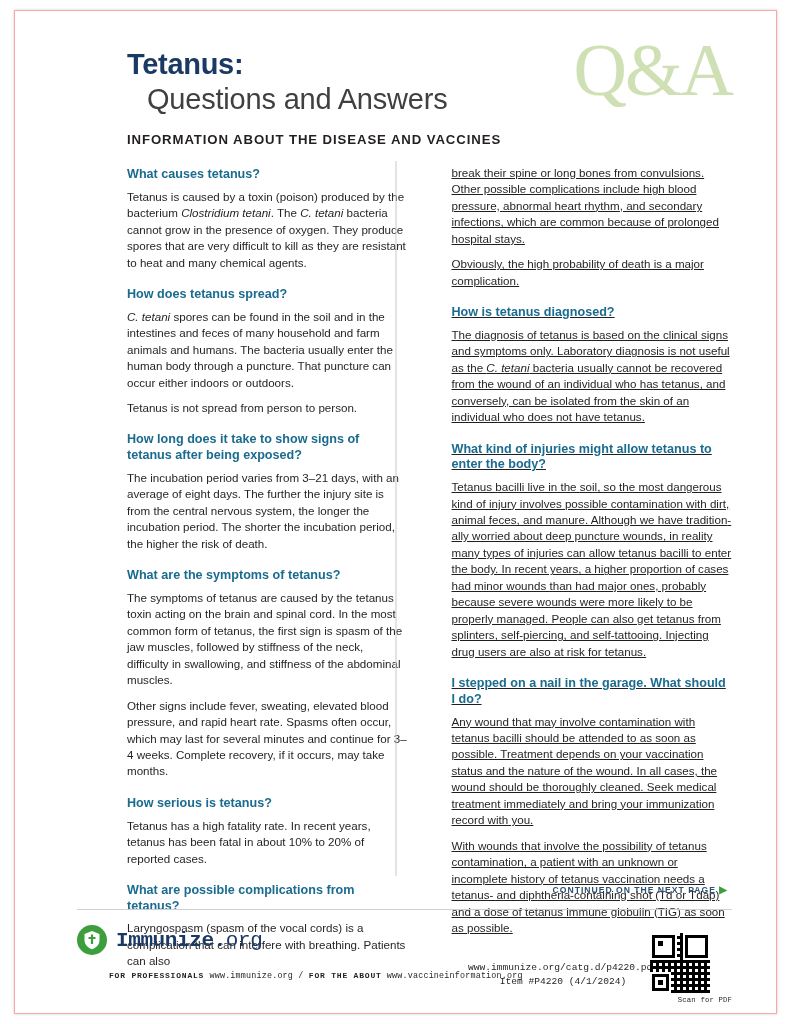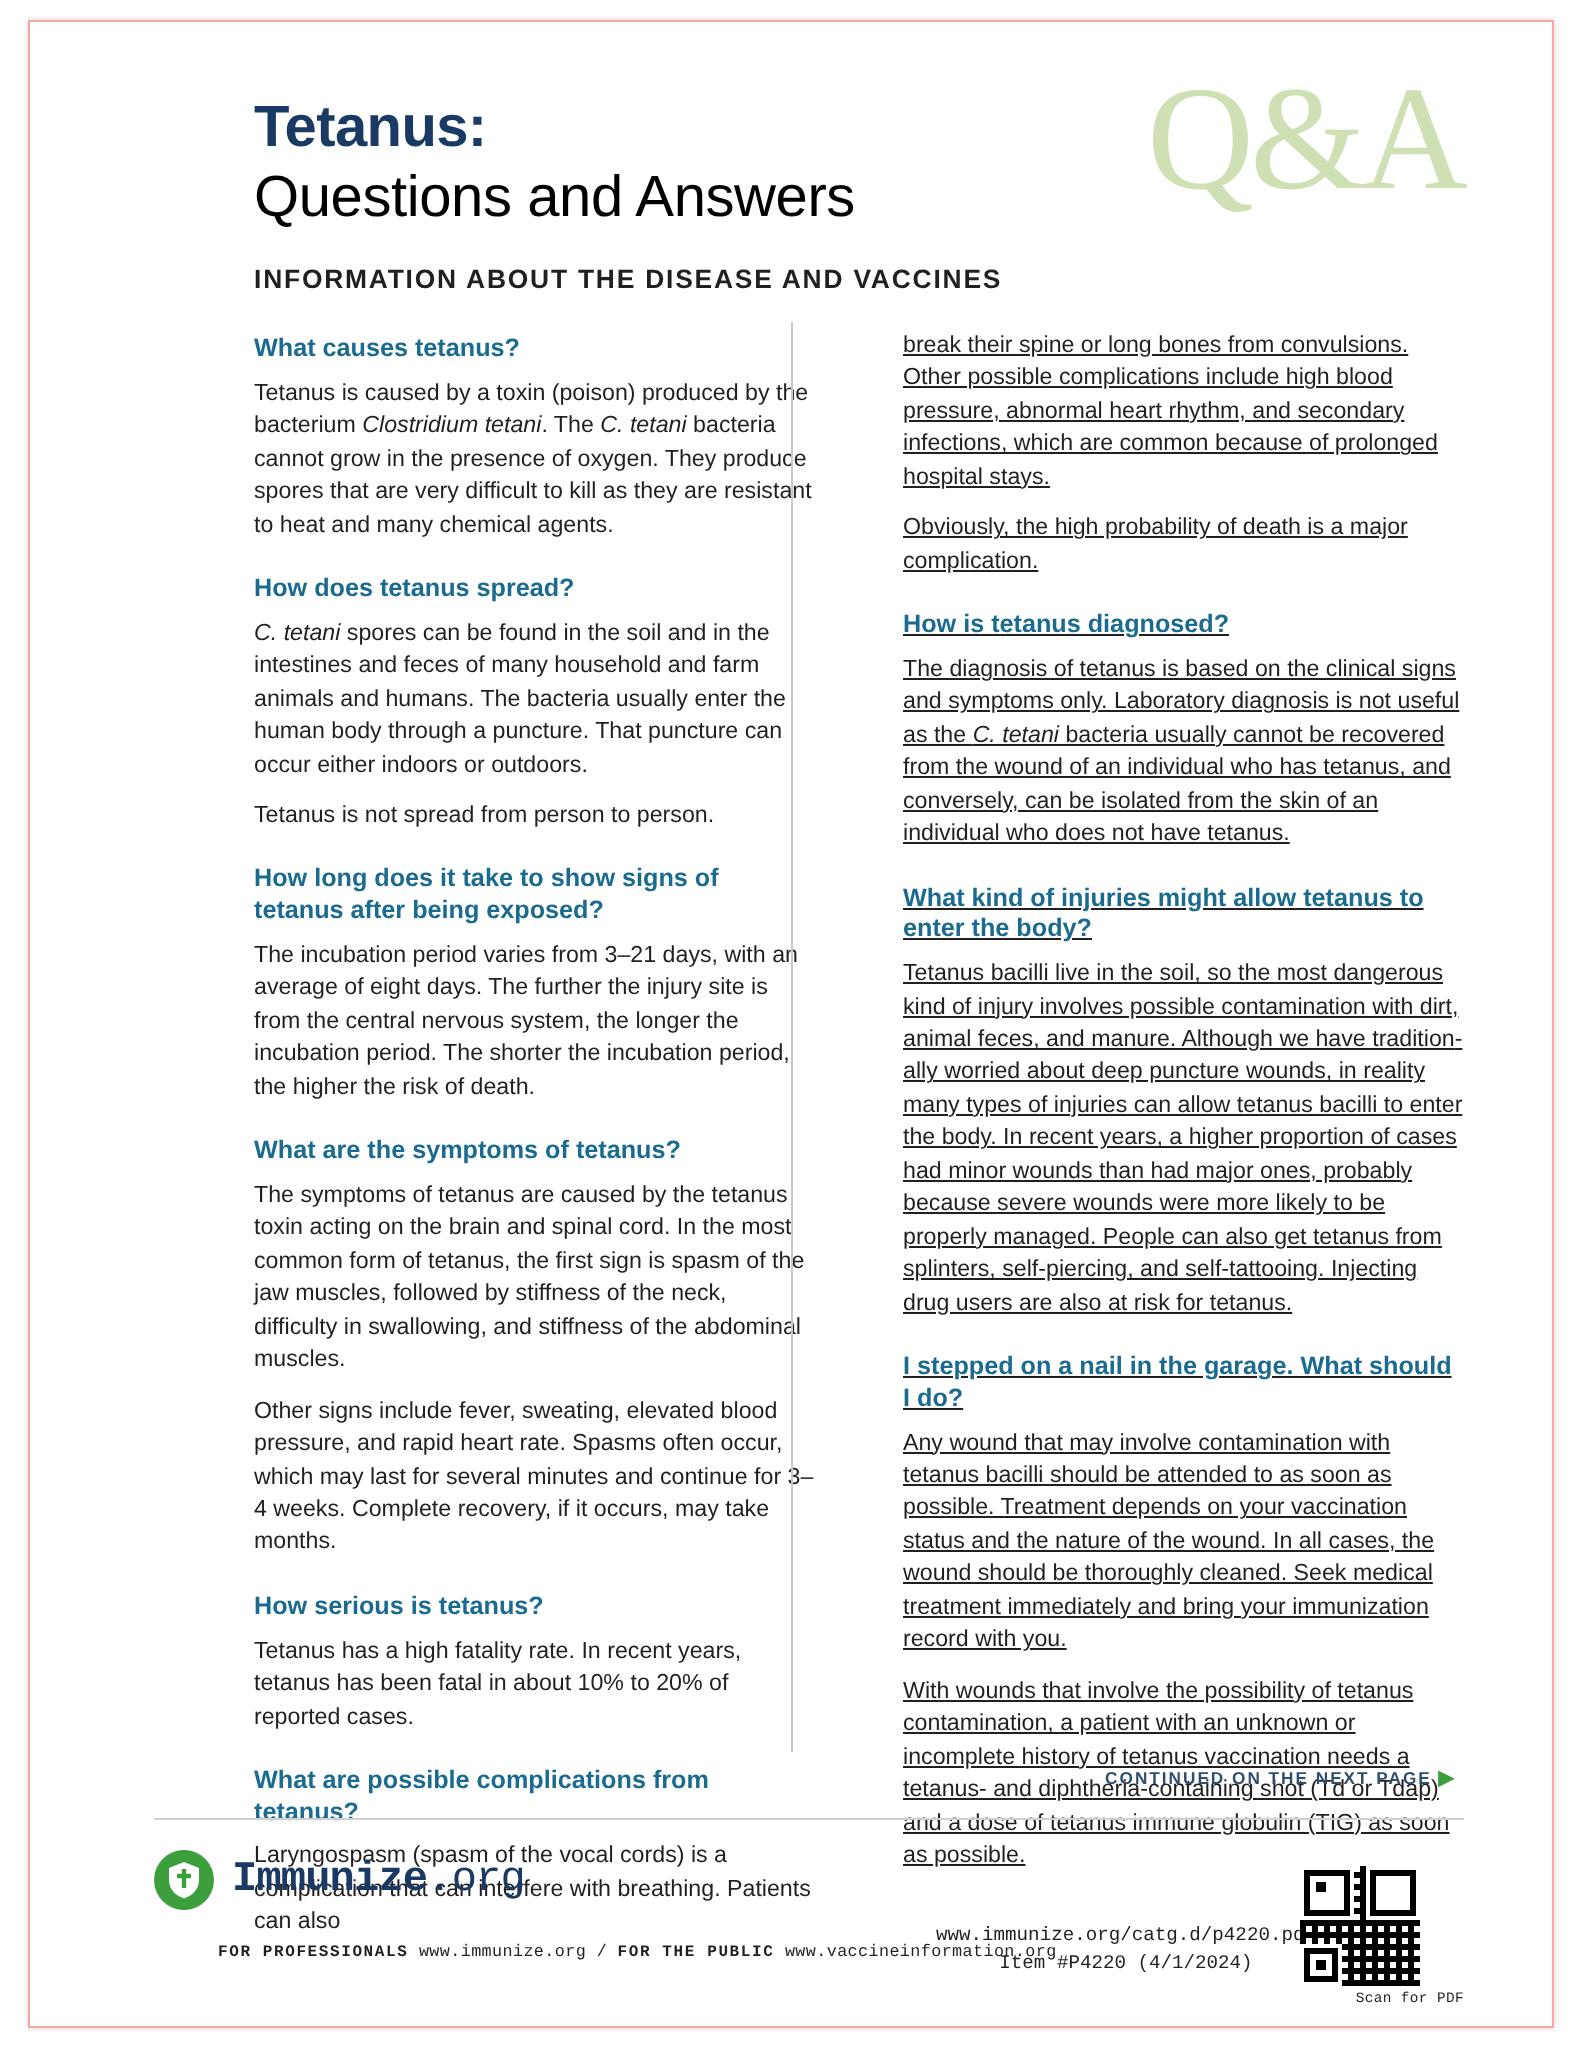--- a/index.html
+++ b/index.html
@@ -29,24 +29,25 @@
   .title-main {
     font-size: 29px;
     font-weight: bold;
     color: #1a3a63;
     letter-spacing: -0.3px;
     line-height: 1.05;
   }
   .title-sub {
     font-size: 29px;
     font-weight: normal;
-    color: #000000;
+    color: #404040;
     line-height: 1.15;
     margin-top: 4px;
     letter-spacing: -0.2px;
+    margin-left: 20px;
   }
   .title-kicker {
     margin-top: 15px;
     font-size: 13.2px;
     font-weight: bold;
     letter-spacing: 0.9px;
     color: #231f20;
   }
   .qa-badge {
     position: absolute;
@@ -249,21 +250,21 @@
       </span>
       <span class="brand-text">
         <span>Immunize</span><span class="dotorg">.org</span>
       </span>
     </div>
 
     <div class="footer-line">
       <b>FOR PROFESSIONALS</b>
       <span>www.immunize.org</span>
       <span>/</span>
-      <b>FOR THE PUBLIC</b>
+      <b>FOR THE ABOUT</b>
       <span>www.vaccineinformation.org</span>
     </div>
 
     <div class="footer-right">
       <div>www.immunize.org/catg.d/p4220.pdf</div>
       <div>Item #P4220 (4/1/2024)</div>
     </div>
 
     <div class="qr-wrap">
       <div class="qr">

